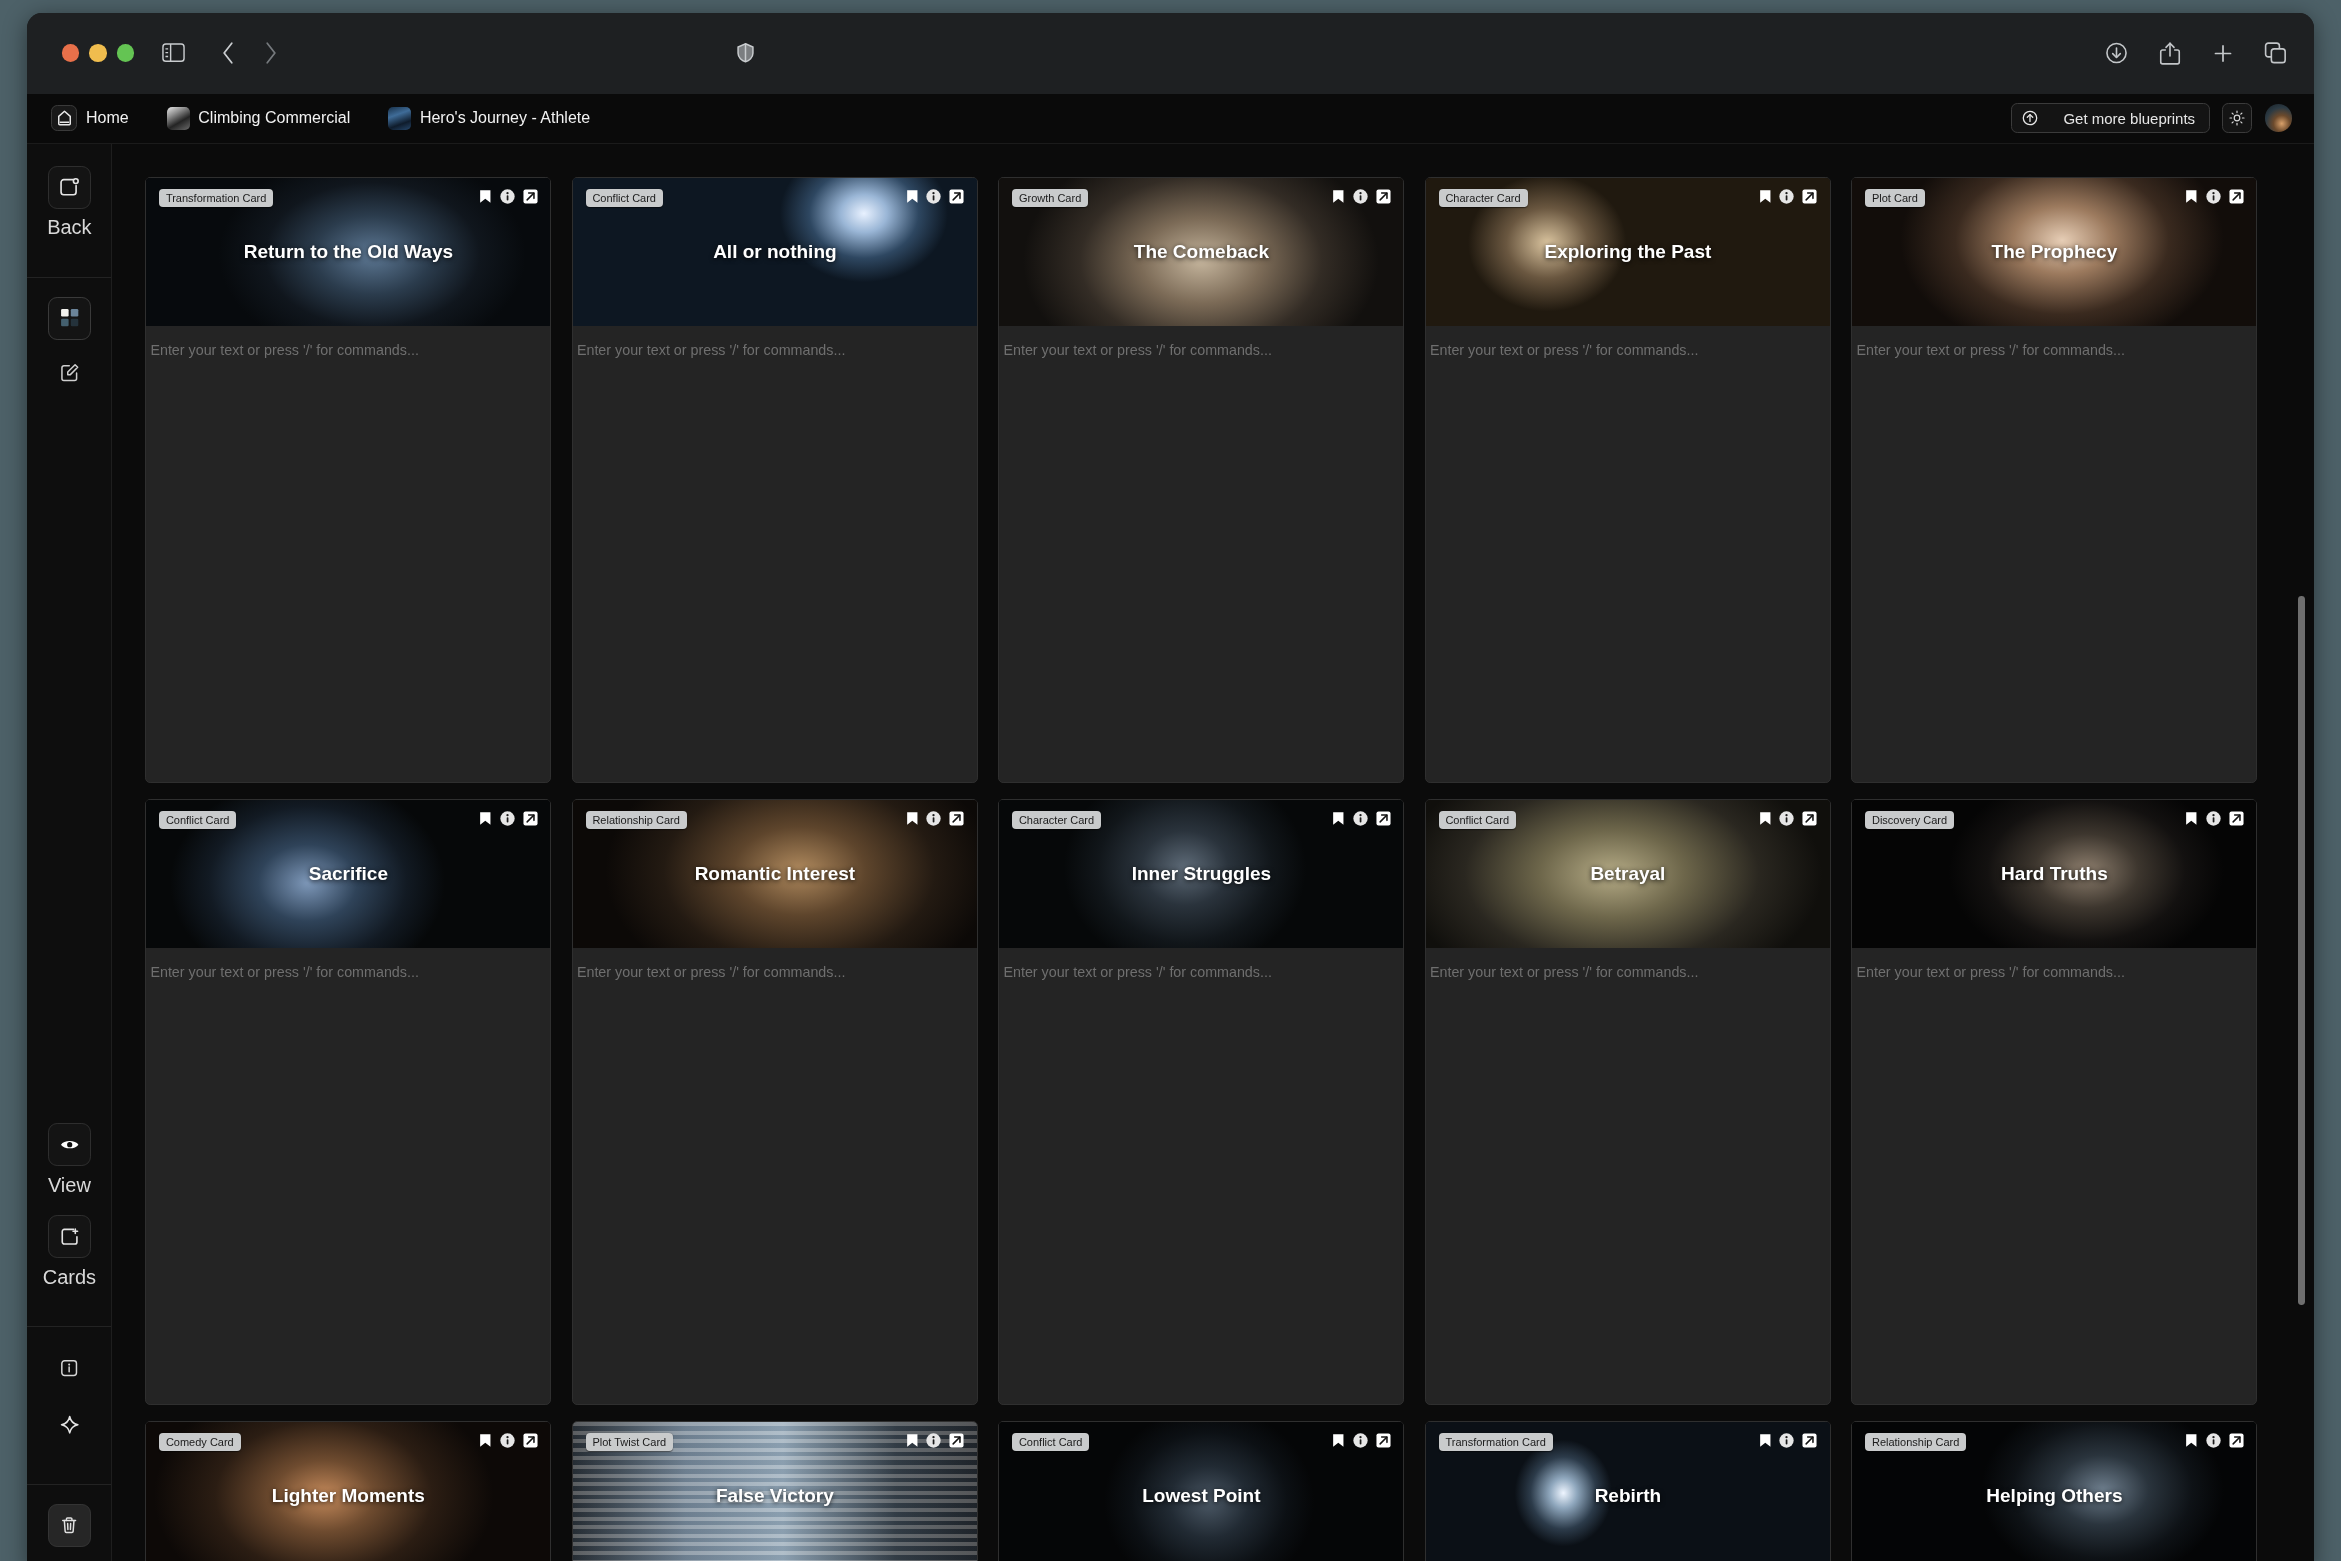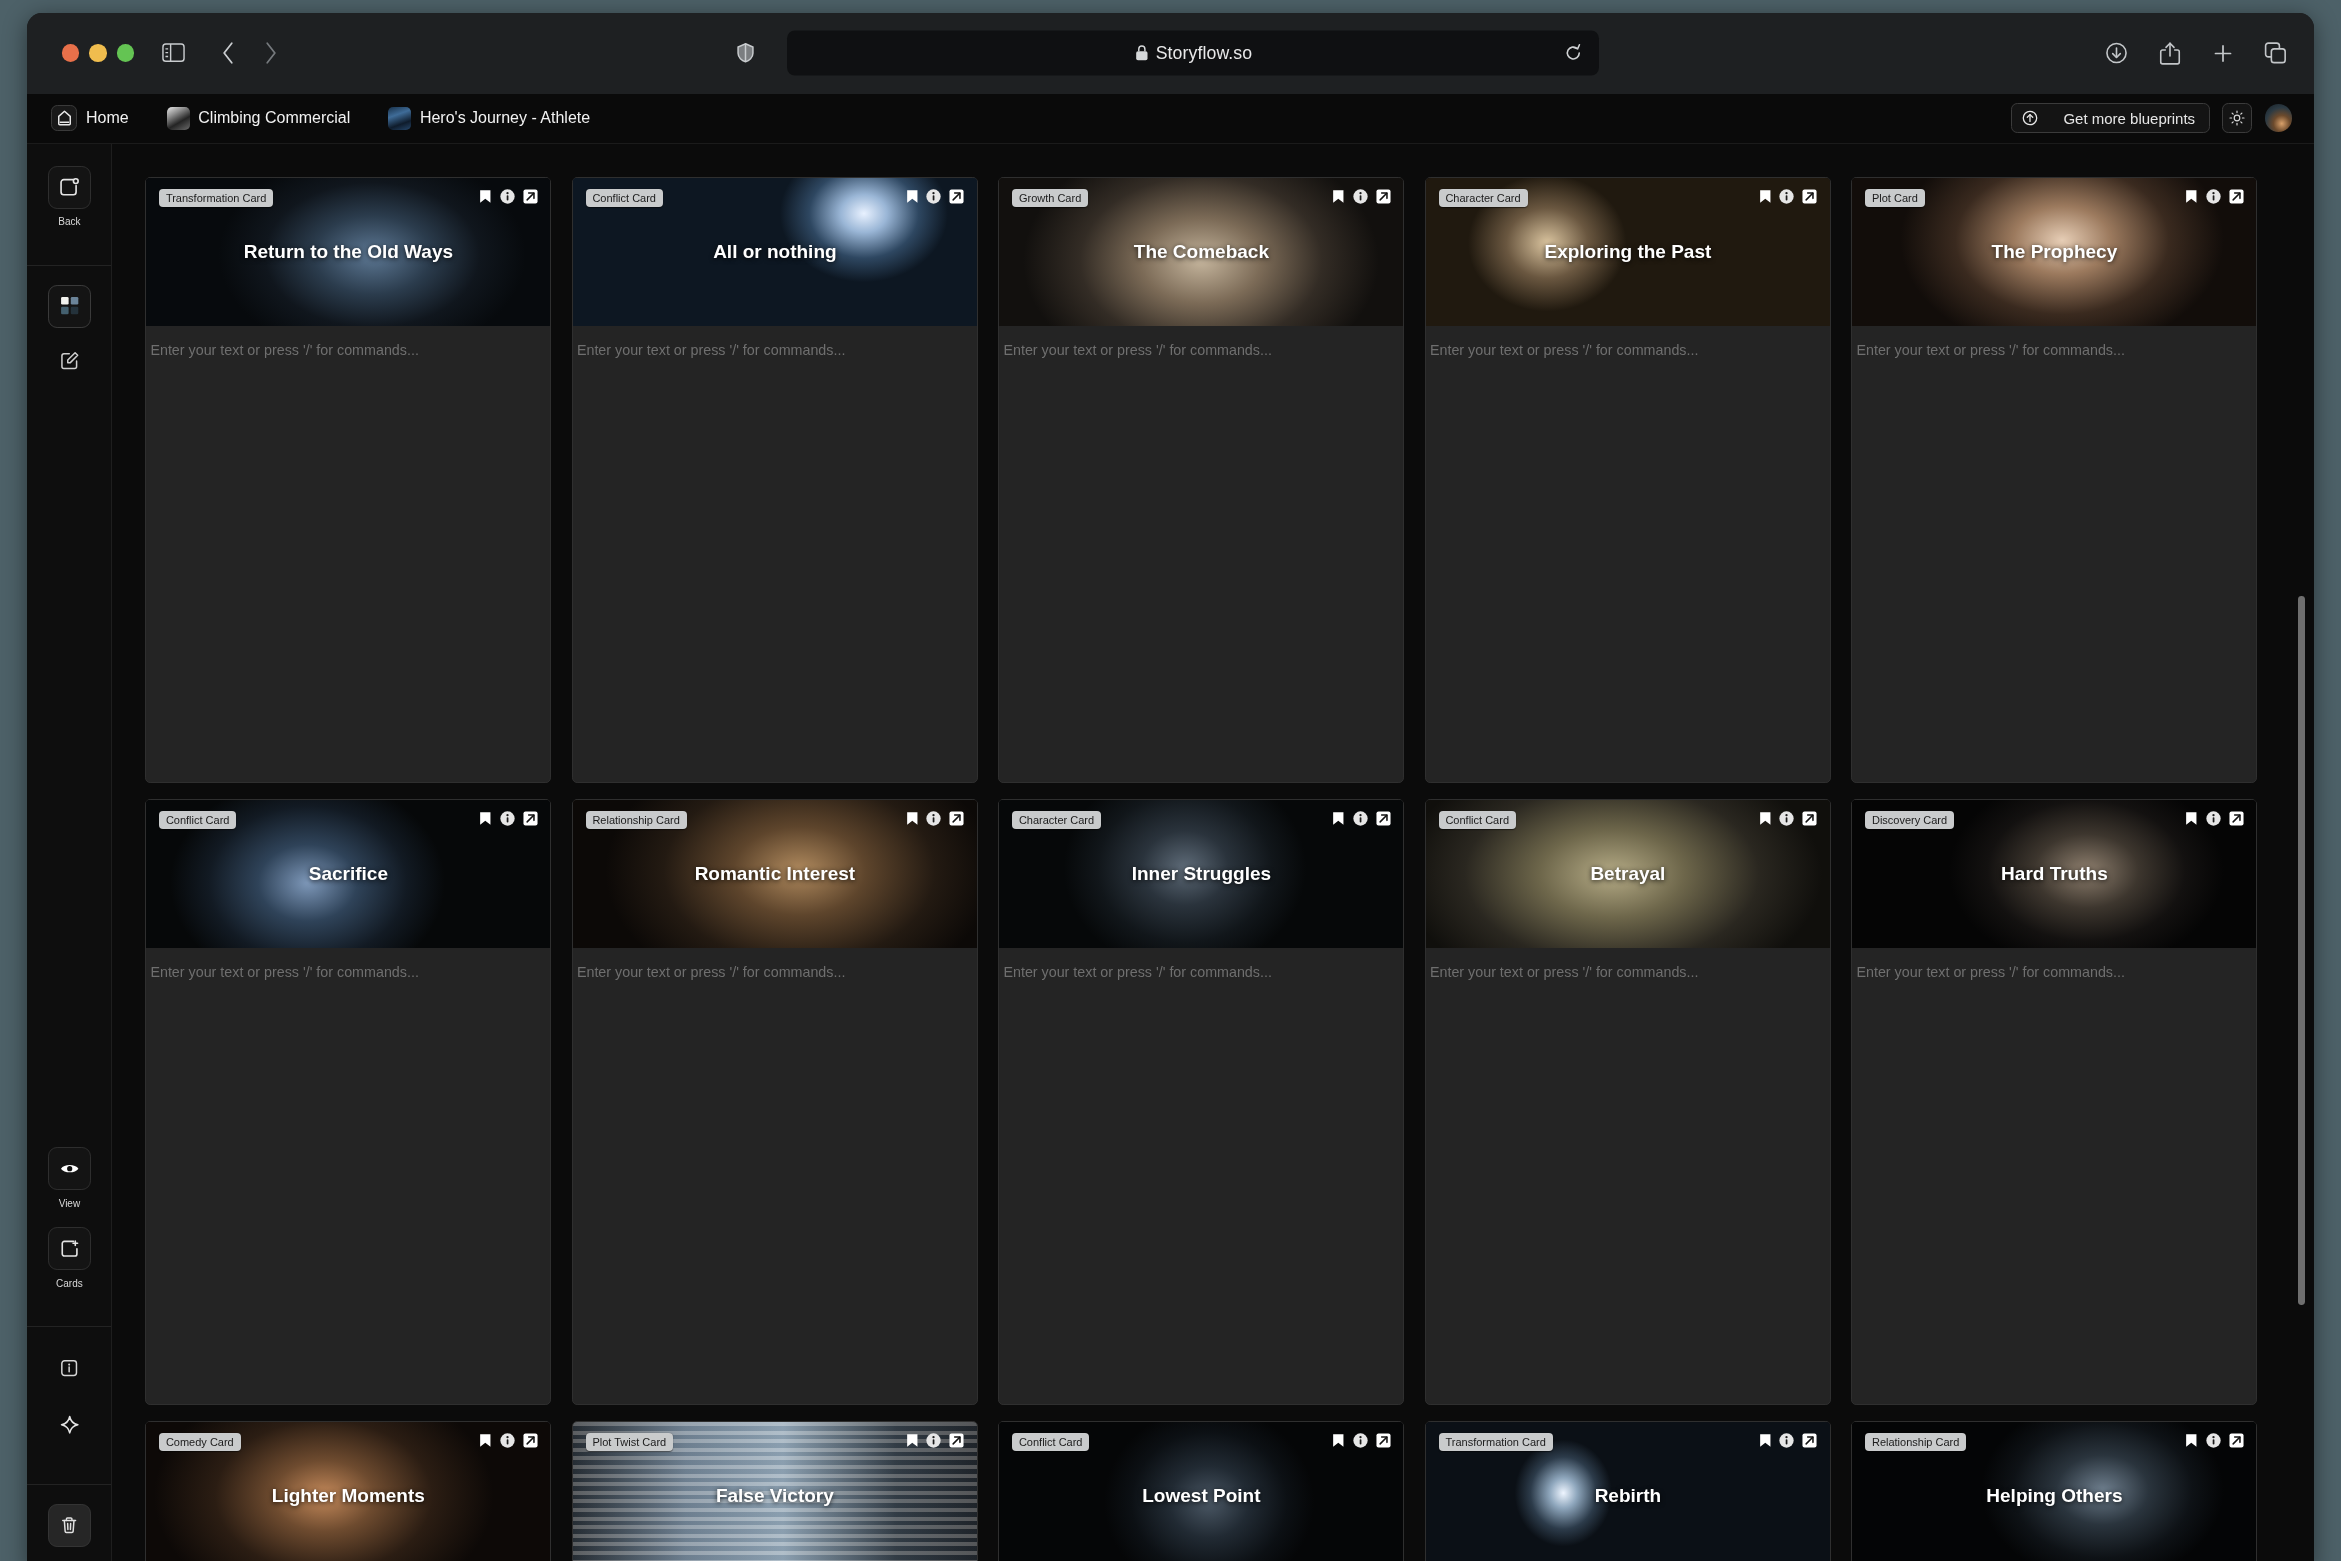--- a/index.html
+++ b/index.html
@@ -99,21 +99,21 @@
     position:relative;
   }
   .rail-divider { width:100%; height:0.6px; background:#232323; margin:19.4px 0; }
   .rail-btn {
     width:43px; height:43px; border-radius:9.1px;
     border:0.6px solid #2e2e2e; background:#141414;
     display:flex; align-items:center; justify-content:center; cursor:pointer;
   }
   .rail-btn.plain { border:none; background:transparent; }
   .rail-btn.active-tile { border-color:#3a3a3a; }
-  .rail-label { color:#d9d9d9; font-size:10px; margin-top:7.4px; }
+  .rail-label { color:#d9d9d9; font-size:20px; margin-top:7.4px; }
   .rail-item { display:flex; flex-direction:column; align-items:center; margin-bottom:18.3px; }
   #rail-bottom { position:absolute; bottom:0; left:0; width:100%; display:flex; flex-direction:column; align-items:center; padding-bottom:22px; }
   .rail-btn.danger { background:#262626; border-color:#343434; }
 
   
   #cards-scroll {
     flex:1; position:relative; overflow:hidden; background:#0b0b0b;
   }
   #cards-grid {
     display:grid;
@@ -245,35 +245,20 @@
         </svg>
     </div>
 
     <div class="tb-icon" id="shield-btn">
       <svg width="17" height="20.6" viewBox="0 0 16 19" fill="none" stroke="#c9cccf" stroke-width="1.4">
         <path d="M8 1 L15 4 V10 C15 14 11.5 17 8 18 C4.5 17 1 14 1 10 V4 Z" fill="#c9cccf" fill-opacity=".55"></path>
         <line x1="8" y1="1" x2="8" y2="18"></line>
       </svg>
     </div>
 
-    <div id="url-bar">
-      <span id="url-lock">
-        <svg width="13.7" height="17" viewBox="0 0 12 15" fill="none">
-          <rect x="1" y="6" width="10" height="8" rx="1.6" fill="#d6d8da"></rect>
-          <path d="M3.3 6 V4 a2.7 2.7 0 0 1 5.4 0 V6" stroke="#d6d8da" stroke-width="1.3" fill="none"></path>
-        </svg>
-      </span>
-      <span id="url-text">Storyflow.so</span>
-      <span id="reload-btn">
-        <svg width="17" height="18.3" viewBox="0 0 16 17" fill="none" stroke="#cfd1d3" stroke-width="1.5" stroke-linecap="round">
-          <path d="M13.4 8.5 a5.6 5.6 0 1 1 -1.9 -4.2"></path>
-          <polyline points="13.6,0.8 11.9,4.6 8.3,3.4" fill="none"></polyline>
-        </svg>
-      </span>
-    </div>
 
     <div id="toolbar-right">
       <span class="tb-icon">
         <svg width="23" height="23" viewBox="0 0 20 20" fill="none" stroke="#c3c6c9" stroke-width="1.4" stroke-linecap="round" stroke-linejoin="round">
           <circle cx="10" cy="10" r="8.3"></circle>
             <line x1="10" y1="5.6" x2="10" y2="13.6"></line>
             <polyline points="6.7,10.5 10,13.9 13.3,10.5"></polyline>
         </svg>
       </span>
       <span class="tb-icon">

